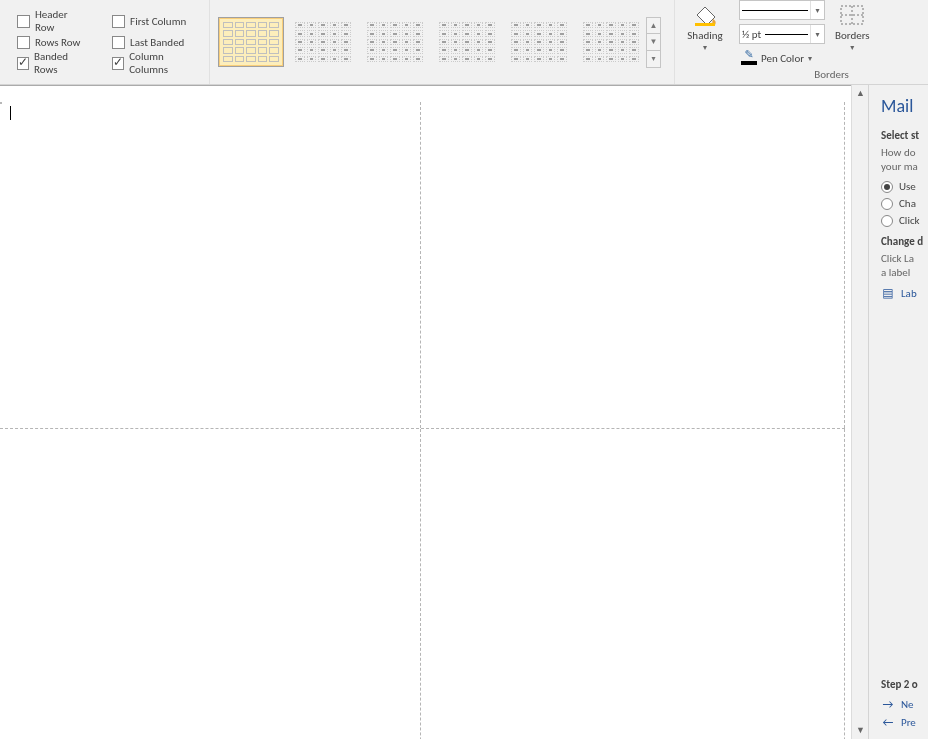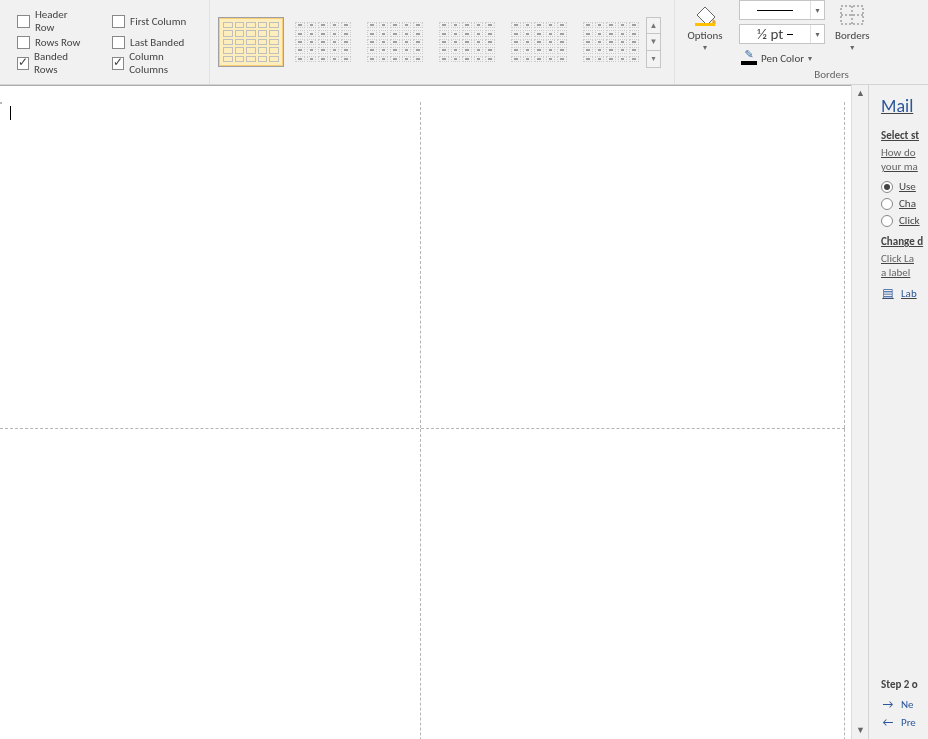--- a/index.html
+++ b/index.html
@@ -32,21 +32,21 @@
     .gbtn + .gbtn { border-top:none; }
 
     
     .big-btn { display:flex; flex-direction:column; align-items:center; justify-content:flex-start; padding:2px 6px 0; height:66px; cursor:pointer; }
     .big-btn .lbl { font-size:11px; margin-top:2px; line-height:13px; text-align:center; }
     .caret { font-size:8px; color:#666; }
 
     .borders-group .group-body { padding:0 4px; gap:4px; }
     .line-combo { display:flex; flex-direction:column; gap:4px; }
     .combo { display:flex; align-items:center; border:1px solid #c5c5c5; background:#fff; height:20px; }
-    .combo .val { flex:1; padding:0 17px; font-size:15px; display:flex; align-items:center; gap:4px; }
+    .combo .val { flex:1; padding:0 2px; font-size:11px; display:flex; align-items:center; gap:4px; }
     .combo .dd { width:14px; text-align:center; font-size:8px; color:#666; border-left:1px solid #e0e0e0; line-height:18px; cursor:pointer; }
     .pen-color { display:flex; align-items:center; height:20px; gap:4px; padding-left:2px; cursor:pointer; }
     .pc-swatch { width:16px; height:14px; display:flex; flex-direction:column; }
     .pc-swatch .pen { height:10px; font-size:11px; line-height:8px; text-align:center; color:#3a6ea5; }
     .pc-swatch .bar { height:4px; background:#000; }
 
     
     .line-solid { flex:1; height:0; border-top:1px solid #000; }
     .line-dash  { flex:1; height:0; border-top:1px solid #000; }
 
@@ -64,21 +64,21 @@
     .label-grid .row:nth-child(2) { height:392px; }
     .label-grid .col:first-child { width:421px; }
     .label-grid .col:nth-child(2) { flex:1; }
     .cursor { position:absolute; left:10px; top:4px; width:1px; height:14px; background:#000; }
 
     .vscroll { width:17px; background:#f1f1f1; border-left:1px solid #dcdcdc; position:relative; }
     .sbtn { position:absolute; left:0; width:17px; height:17px; background:#f1f1f1; text-align:center; line-height:15px; font-size:9px; color:#666; cursor:pointer; }
     .sbtn.up { top:0; } .sbtn.down { bottom:0; }
 
     
-    .taskpane { position:absolute; top:85px; right:0; width:60px; bottom:0; background:#f1f1f1; border-left:1px solid #d4d4d4; overflow:hidden;text-decoration:underline; }
+    .taskpane { position:absolute; top:85px; right:0; width:60px; bottom:0; background:#f1f1f1; border-left:1px solid #d4d4d4; overflow:hidden; }
     .tp-inner { width:220px; padding:10px 10px 6px 12px; }
     .tp-title { color:#2b579a; font-size:18px; font-weight:normal; margin-bottom:12px; }
     .tp-subhead { font-weight:600; margin:8px 0 4px; font-size:11px; }
     .tp-help { font-size:11px; color:#666; line-height:14px; margin-bottom:6px; }
     .radio-row { display:flex; align-items:center; gap:6px; font-size:11px; margin:4px 0; }
     .radio-row input { width:12px; height:12px; appearance:none; border:1px solid #888; border-radius:50%; position:relative; background:#fff; }
     .radio-row input:checked::after { content:""; position:absolute; inset:2px; border-radius:50%; background:#444; }
     .link-row { display:flex; align-items:center; gap:6px; margin:4px 0; font-size:11px; color:#2b579a; cursor:pointer; }
     .link-row .ic { width:14px; height:14px; display:inline-flex; align-items:center; justify-content:center; font-size:12px; }
     .tp-bottom { position:absolute; bottom:6px; left:12px; right:0; }
@@ -639,21 +639,21 @@
   <div class="ribbon-group" style="width:60px; border-right:none;">
     <div class="group-body" style="justify-content:center;">
       <div class="big-btn">
         <span class="shading-ic">
           <svg viewBox="0 0 32 24">
               <path d="M8 12 L16 4 L26 14 L18 22 L8 12 Z" fill="#fff" stroke="#666" stroke-width="1"></path>
               <path d="M24 16 Q28 18 26 22 Q22 22 24 16 Z" fill="#e8a33d"></path>
               <rect x="6" y="20" width="20" height="3" fill="#ffc000"></rect>
             </svg>
         </span>
-        <span class="lbl">Options</span>
+        <span class="lbl">Shading</span>
         <span class="caret">▾</span>
       </div>
     </div>
     <div class="group-label">&nbsp;</div>
   </div>
 
   <div class="ribbon-group borders-group" style="flex:1; border-right:none;">
     <div class="group-body">
 
       <div class="line-combo">

